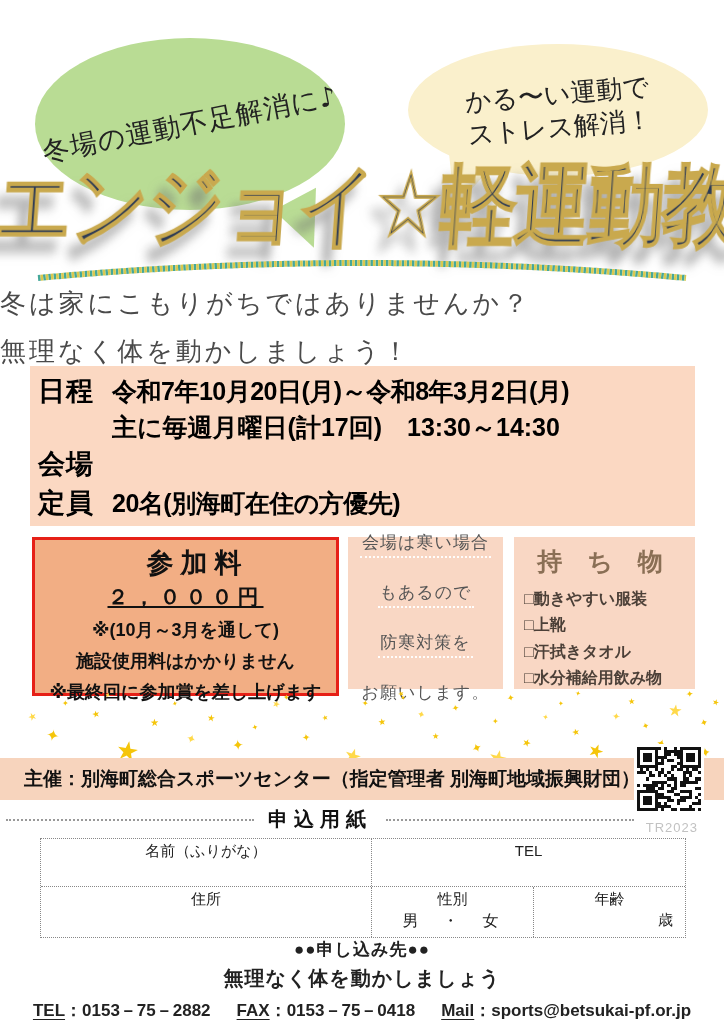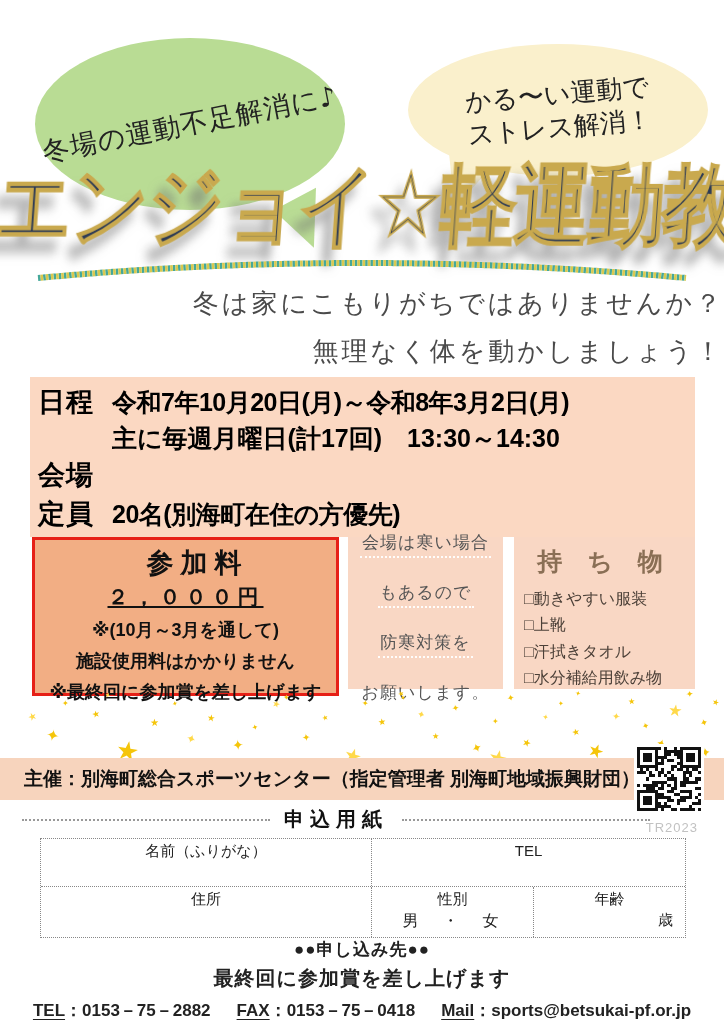--- a/index.html
+++ b/index.html
@@ -34,26 +34,26 @@
   
   .title{position:absolute;left:0;top:146px;width:724px;text-align:center;
     font-size:76px;font-weight:900;color:var(--title-navy);
     -webkit-text-stroke:1.5px var(--title-gold);
     white-space:nowrap;letter-spacing:-2px;
     transform:skewX(-4deg) scaleY(1.18);transform-origin:center top;
     filter:drop-shadow(-9px 13px 5px rgba(110,110,110,.55));}
   .arc{position:absolute;left:0;top:244px;width:724px;height:44px;}
 
   
-  .intro{position:absolute;left:0;top:286px;width:724px;text-align:right;
+  .intro{position:absolute;left:0;top:286px;width:724px;text-align:left;
     font-family:"DejaVu Serif","Liberation Serif",serif;color:var(--serif-ink);}
   .intro div{font-size:26px;letter-spacing:3px;margin-bottom:13px;}
 
   
-  .schedule{position:absolute;left:30px;top:377px;width:665px;height:160px;
+  .schedule{position:absolute;left:30px;top:366px;width:665px;height:160px;
     background:var(--peach-light);padding:7px 8px 0 8px;color:#000;}
   .sch-row{display:grid;grid-template-columns:74px 1fr;align-items:start;}
   .sch-label{font-size:27px;font-weight:900;letter-spacing:1px;}
   .sch-text{font-size:25px;font-weight:800;letter-spacing:-0.5px;line-height:1.45;white-space:nowrap;}
   .sch-sub{font-size:25px;font-weight:800;letter-spacing:0;line-height:1.45;white-space:nowrap;}
 
   
   .fee{position:absolute;left:32px;top:537px;width:307px;height:159px;
     background:var(--fee-bg);border:3px solid var(--fee-border);
     text-align:center;color:#111;padding-top:5px;}
@@ -63,34 +63,34 @@
 
   .notice{position:absolute;left:348px;top:537px;width:155px;height:152px;
     background:var(--peach-mid);display:flex;flex-direction:column;align-items:center;
     justify-content:center;gap:10px;}
   .notice div{font-family:"DejaVu Serif","Liberation Serif",serif;font-size:17px;color:#555;
     border-bottom:2px dotted rgba(255,255,255,.95);padding:0 2px 2px 2px;letter-spacing:1px;margin-top:13px;}
 
   .items{position:absolute;left:514px;top:537px;width:181px;height:152px;
     background:var(--peach-mid);padding:8px 10px 0 10px;}
   .items-title{text-align:center;font-size:25px;font-weight:900;letter-spacing:9px;color:#8a6f55;margin-bottom:8px;}
-  .items li{list-style:none;font-size:16px;font-weight:400;color:#4c4038;line-height:1.65;white-space:nowrap;}
+  .items li{list-style:none;font-size:16px;font-weight:700;color:#4c4038;line-height:1.65;white-space:nowrap;}
 
   
   .stars{position:absolute;left:0;top:0;width:724px;height:1024px;pointer-events:none;}
   .stars span{position:absolute;line-height:1;}
 
   
   .band{position:absolute;left:0;top:758px;width:724px;height:42px;background:var(--band-bg);
     display:flex;align-items:center;justify-content:center;}
   .band .txt{font-size:19px;font-weight:900;color:#111;letter-spacing:0;padding-right:60px;white-space:nowrap;}
   .qr{position:absolute;left:634px;top:744px;width:70px;height:70px;background:#fff;padding:3px;}
 
   
-  .form-head{position:absolute;left:16px;top:806px;width:640px;display:flex;align-items:center;gap:14px;padding:0 6px;}
+  .form-head{position:absolute;left:0;top:806px;width:640px;display:flex;align-items:center;gap:14px;padding:0 6px;}
   .form-head .dots{flex:1;border-top:2px dotted #999;height:0;}
   .form-head .txt{font-size:20px;font-weight:900;letter-spacing:6px;color:#111;}
   .form-code{position:absolute;right:26px;top:820px;font-size:13px;color:#c2c2c2;letter-spacing:1px;}
 
   .ftable{position:absolute;left:40px;top:838px;width:646px;border:1px dotted #888;}
   .frow{display:grid;}
   .frow1{grid-template-columns:331px 1fr;height:48px;border-bottom:1px dotted #888;}
   .frow2{grid-template-columns:331px 162px 1fr;height:50px;}
   .fcell{border-right:1px dotted #888;position:relative;padding-top:3px;}
   .fcell:last-child{border-right:none;}
@@ -496,21 +496,21 @@
       </div>
       <div class="fcell">
         <div class="flabel">年齢</div>
         <div class="fage-unit">歳</div>
       </div>
     </div>
   </div>
 
   <div class="contact">
     <div class="c-head">●●申し込み先●●</div>
-    <div class="c-org">最終回に参加賞を差し上げます</div>
+    <div class="c-org">無理なく体を動かしましょう</div>
     <div class="c-line">
       <span><u>TEL</u><span>：0153－75－2882</span></span>
       <span><u>FAX</u><span>：0153－75－0418</span></span>
       <span><u>Mail</u><span>：sports@betsukai-pf.or.jp</span></span>
     </div>
   </div>
 
 </div>
 
 </body></html>

